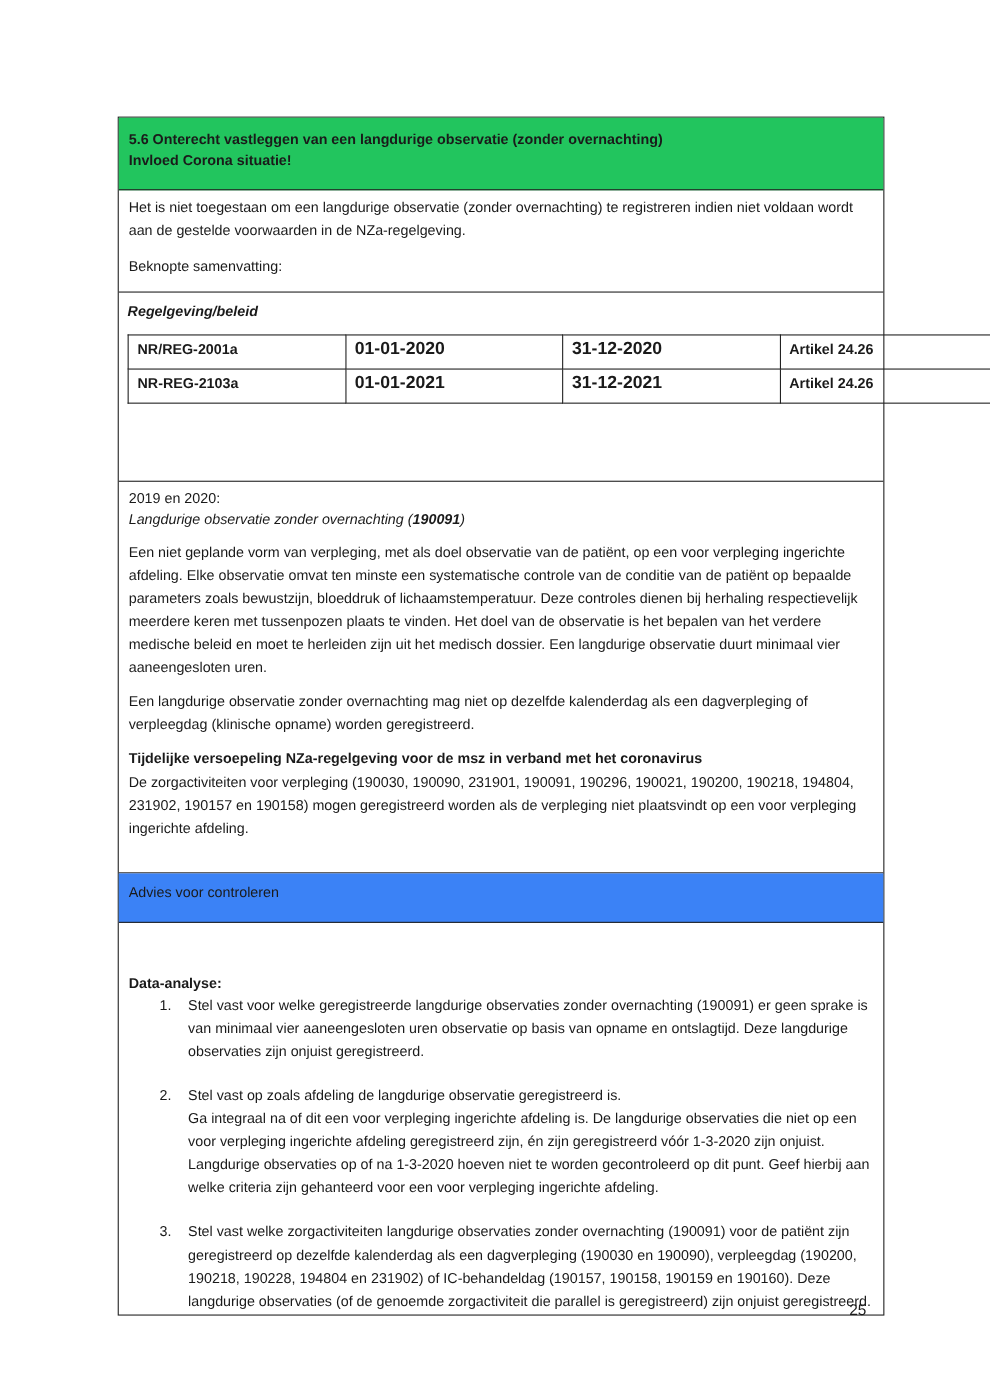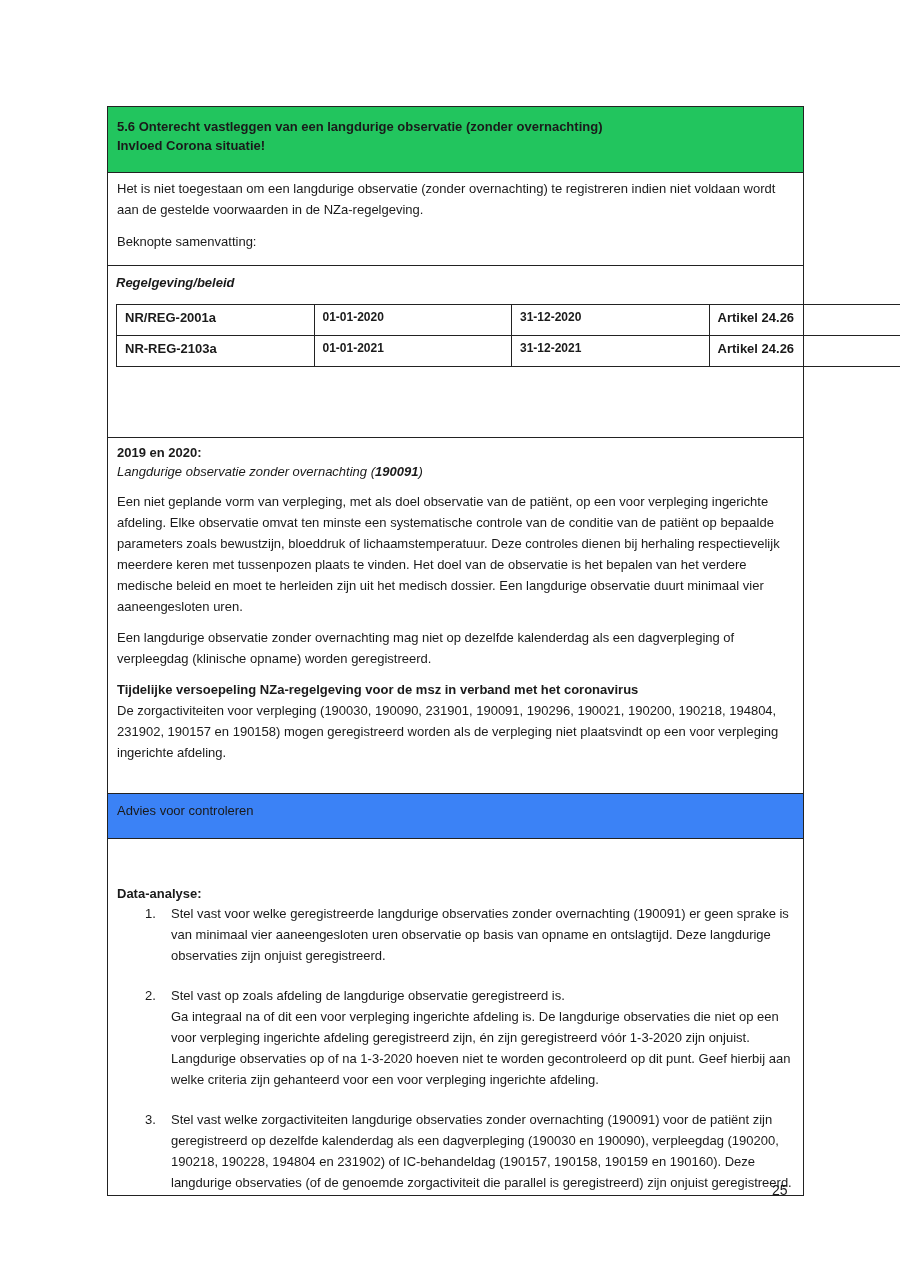--- a/index.html
+++ b/index.html
@@ -14,24 +14,24 @@
     }
     .row { border-bottom: 1px solid #222; box-sizing: border-box; }
     .row:last-child { border-bottom: none; margin-top: 40px; }
     .hdr-teal { background: #22c55e; height: 66px; padding: 10px 9px 0 9px; box-sizing: border-box; font-weight: bold; }
     .hdr-teal div { line-height: 19px; }
     .summary { height: 93px; padding: 5px 9px 0 9px; }
     .summary p { margin: 0 0 11px 0; }
     .regel { height: 172px; padding: 6px 8px 0 8px; }
     .regel .title { font-style: italic; font-weight: bold; margin-bottom: 11px; }
     table.reg { border-collapse: collapse; width: 791px; }
-    table.reg td { border: 1.5px solid #222; height: 31px; vertical-align: top; padding: 2px 8px; font-size: 12px; font-weight: bold; width: 25%; box-sizing: border-box; }
+    table.reg td { border: 1.5px solid #222; height: 31px; vertical-align: top; padding: 2px 8px; font-size: 16px; font-weight: bold; width: 25%; box-sizing: border-box; }
     table.reg td.c0, table.reg td.c3 { font-size: 13px; }
     .desc { height: 356px; padding: 5px 9px 0 9px; }
-    .desc .yr { font-weight: bold; line-height: 19px; }
+    .desc .yr { font-weight: normal; line-height: 19px; }
     .desc .sub { font-style: italic; line-height: 19px; margin-bottom: 10px; }
     .desc .sub b { font-style: italic; }
     .desc p { margin: 0 0 10px 0; }
     .desc .h { font-weight: bold; }
     .hdr-olive { background: #3b82f6; height: 45px; padding: 6px 9px 0 9px; box-sizing: border-box; font-weight: normal; }
     .analysis { padding: 5px 9px 2px 9px; }
     .analysis .t { font-weight: bold; line-height: 19px; }
     ol.steps { margin: 0; padding: 0; list-style: none; }
     ol.steps li { position: relative; padding-left: 54px; margin-bottom: 19px; }
     ol.steps li:last-child { margin-bottom: 0; }

